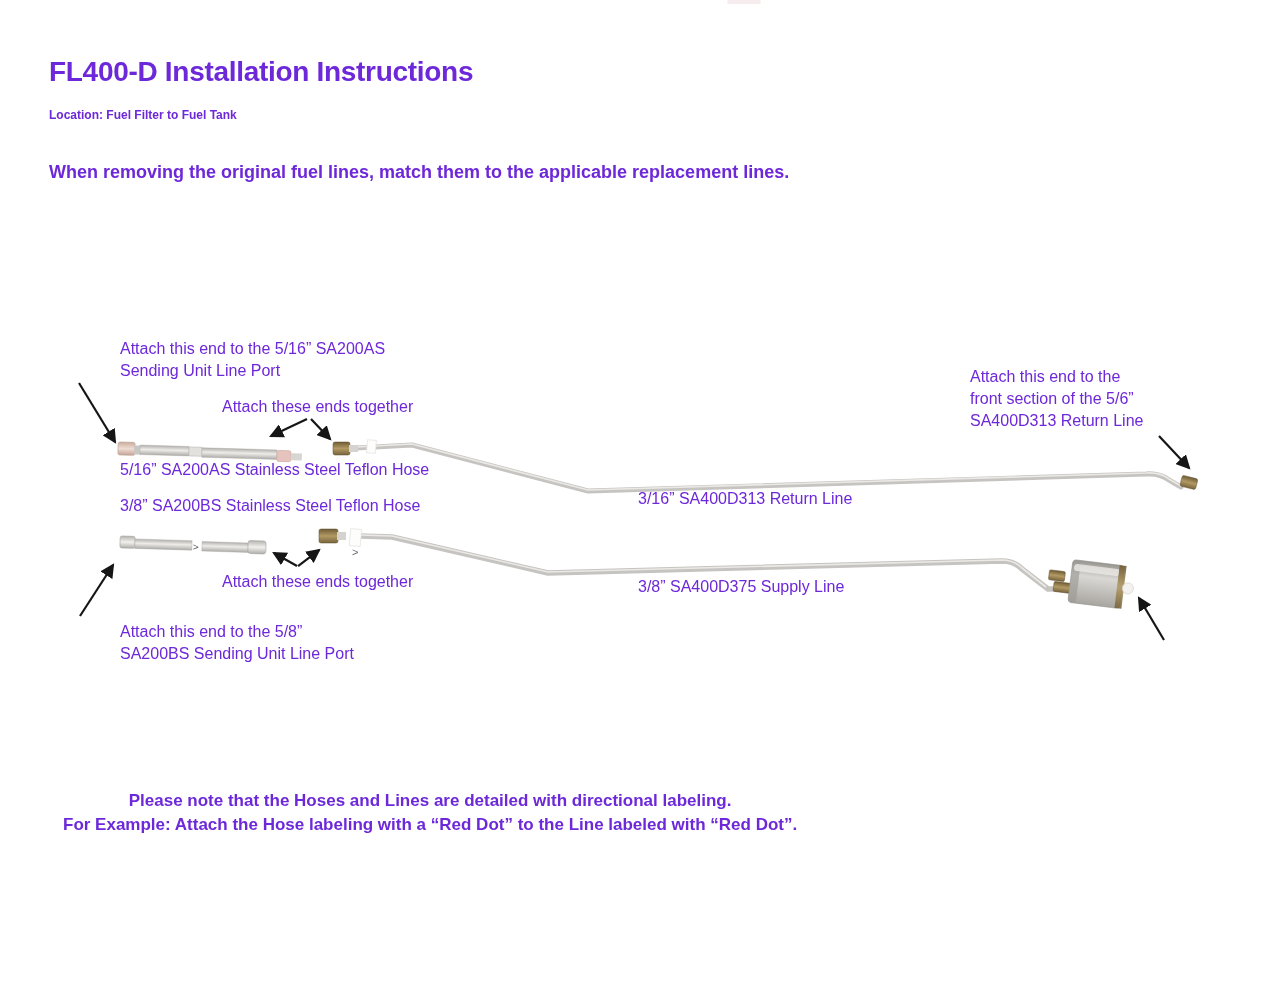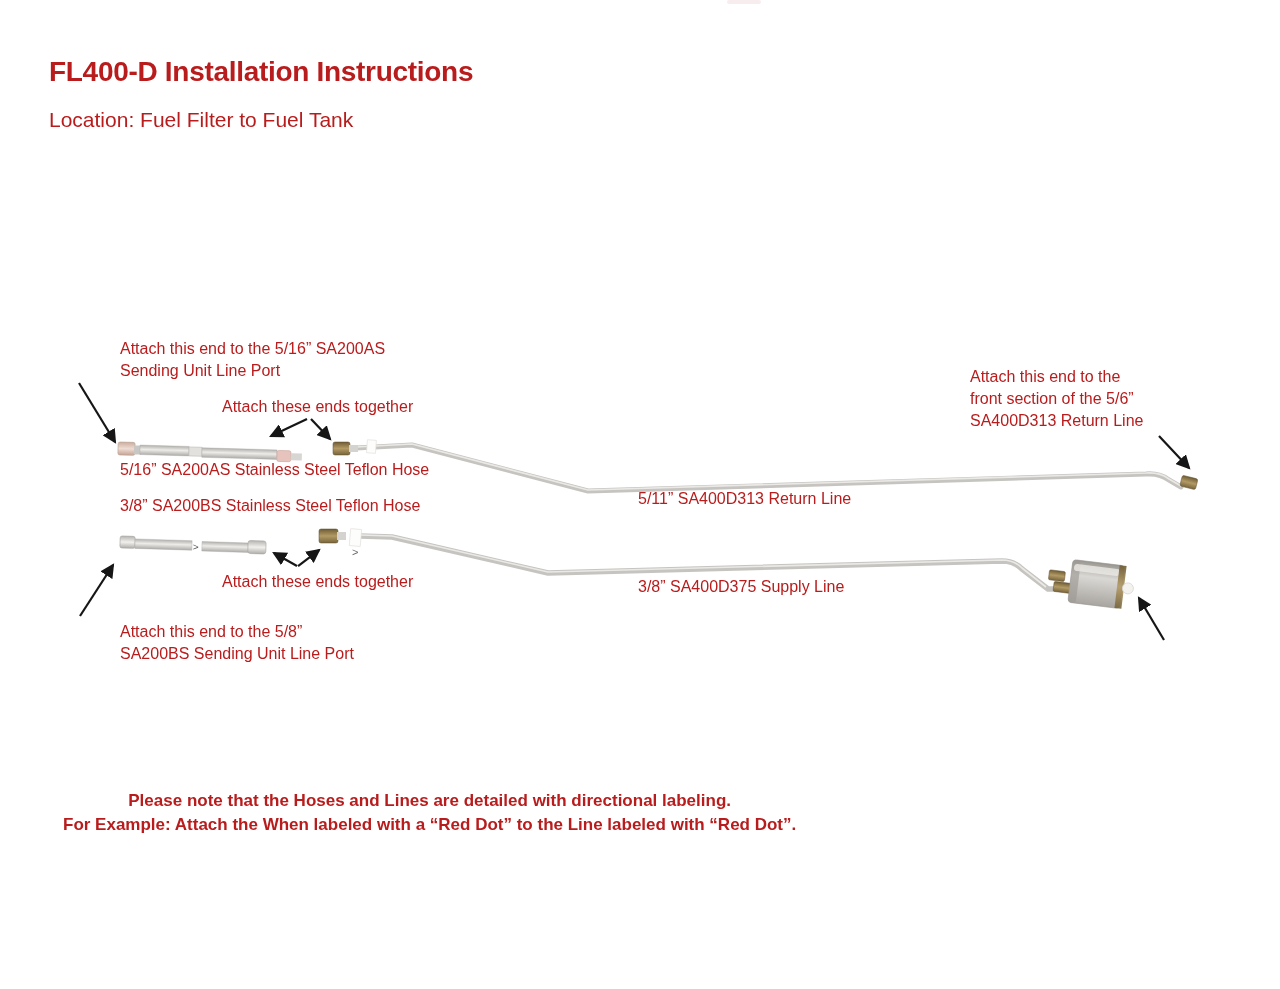--- a/index.html
+++ b/index.html
@@ -1,20 +1,20 @@
 <!DOCTYPE html>
 <html><head>
 <meta charset="utf-8">
 <style>
   html,body{margin:0;padding:0;background:#ffffff;}
   .page{position:relative;width:1280px;height:989px;background:#ffffff;
-        font-family:"Liberation Sans",sans-serif;color:#b91c1c;overflow:hidden;}
+        font-family:"Liberation Sans",sans-serif;color:#6d28d9;overflow:hidden;}
   .artifact{position:absolute;left:727px;top:0;width:34px;height:4px;background:#f7edee;border-radius:2px;}
   .title{position:absolute;left:49px;top:56px;font-size:28px;font-weight:bold;letter-spacing:-0.3px;}
-  .location{position:absolute;left:49px;top:108px;font-size:21px;font-weight:normal;}
+  .location{position:absolute;left:49px;top:108px;font-size:12px;font-weight:bold;}
   .intro{position:absolute;left:49px;top:162px;font-size:18px;font-weight:bold;}
   .lbl{position:absolute;font-size:16px;line-height:22px;white-space:pre-line;}
   .lbl-hose1-port{left:120px;top:338px;}
   .lbl-attach-top{left:222px;top:396px;}
   .lbl-hose1-name{left:120px;top:459px;}
   .lbl-hose2-name{left:120px;top:495px;}
   .lbl-attach-bottom{left:222px;top:571px;}
   .lbl-hose2-port{left:120px;top:621px;}
   .lbl-return-name{left:638px;top:488px;}
   .lbl-supply-name{left:638px;top:576px;}
@@ -26,20 +26,21 @@
 </style>
 </head>
 <body>
 
 <div class="page">
 
   <div class="artifact"></div>
 
   <div class="title">FL400-D Installation Instructions</div>
   <div class="location">Location: Fuel Filter to Fuel Tank</div>
+  <div class="intro">When removing the original fuel lines, match them to the applicable replacement lines.</div>
 
   <svg class="diagram" width="1280" height="989" viewBox="0 0 1280 989">
     <defs>
       <marker id="ah" viewBox="0 0 10 10" refX="8.5" refY="5" markerWidth="6.5" markerHeight="6.5" orient="auto-start-reverse">
         <path d="M0,0 L10,5 L0,10 z" fill="#161616"></path>
       </marker>
       <linearGradient id="braid" x1="0" y1="0" x2="0" y2="1">
         <stop offset="0" stop-color="#b3b1ad"></stop>
           <stop offset="0.45" stop-color="#eeece8"></stop>
           <stop offset="1" stop-color="#aeaca8"></stop>
@@ -125,24 +126,24 @@
   </svg>
 
   <div class="lbl lbl-hose1-port">Attach this end to the 5/16” SA200AS
 Sending Unit Line Port</div>
   <div class="lbl lbl-attach-top">Attach these ends together</div>
   <div class="lbl lbl-hose1-name">5/16” SA200AS Stainless Steel Teflon Hose</div>
   <div class="lbl lbl-hose2-name">3/8” SA200BS Stainless Steel Teflon Hose</div>
   <div class="lbl lbl-attach-bottom">Attach these ends together</div>
   <div class="lbl lbl-hose2-port">Attach this end to the 5/8”
 SA200BS Sending Unit Line Port</div>
-  <div class="lbl lbl-return-name">5/11” SA400D313 Return Line</div>
+  <div class="lbl lbl-return-name">3/16” SA400D313 Return Line</div>
   <div class="lbl lbl-supply-name">3/8” SA400D375 Supply Line</div>
   <div class="lbl lbl-return-attach">Attach this end to the
 front section of the 5/6”
 SA400D313 Return Line</div>
 
   <div class="note">
     <div>Please note that the Hoses and Lines are detailed with directional labeling.</div>
-    <div>For Example: Attach the When labeled with a “Red Dot” to the Line labeled with “Red Dot”.</div>
+    <div>For Example: Attach the Hose labeling with a “Red Dot” to the Line labeled with “Red Dot”.</div>
   </div>
 
 </div>
 
 </body></html>

